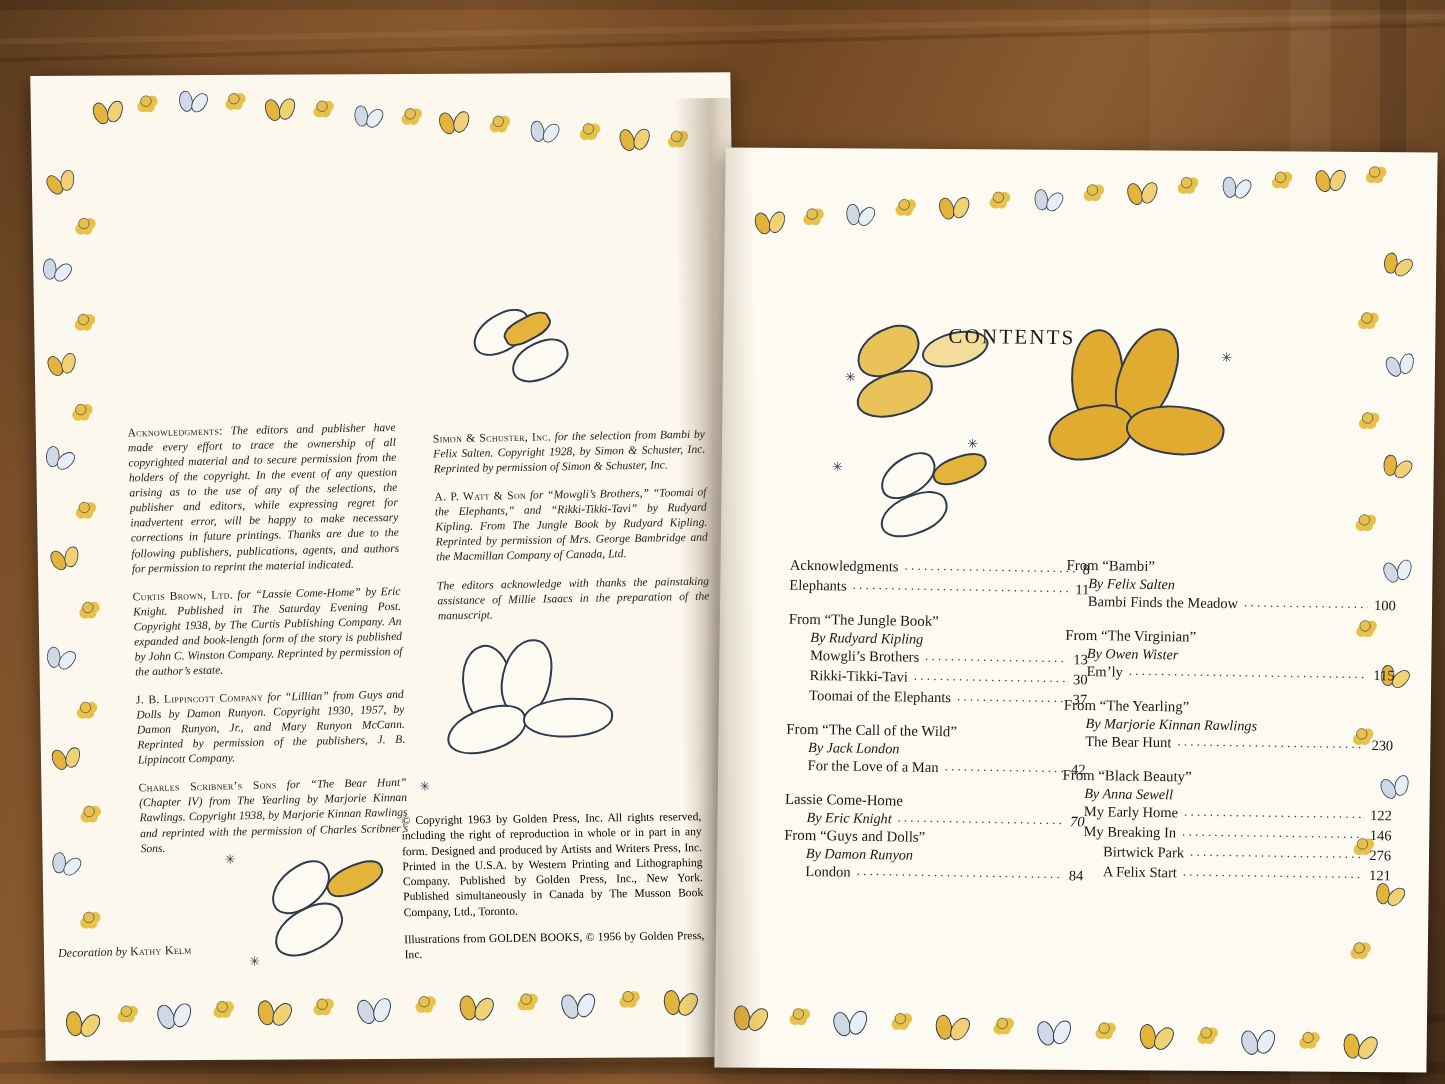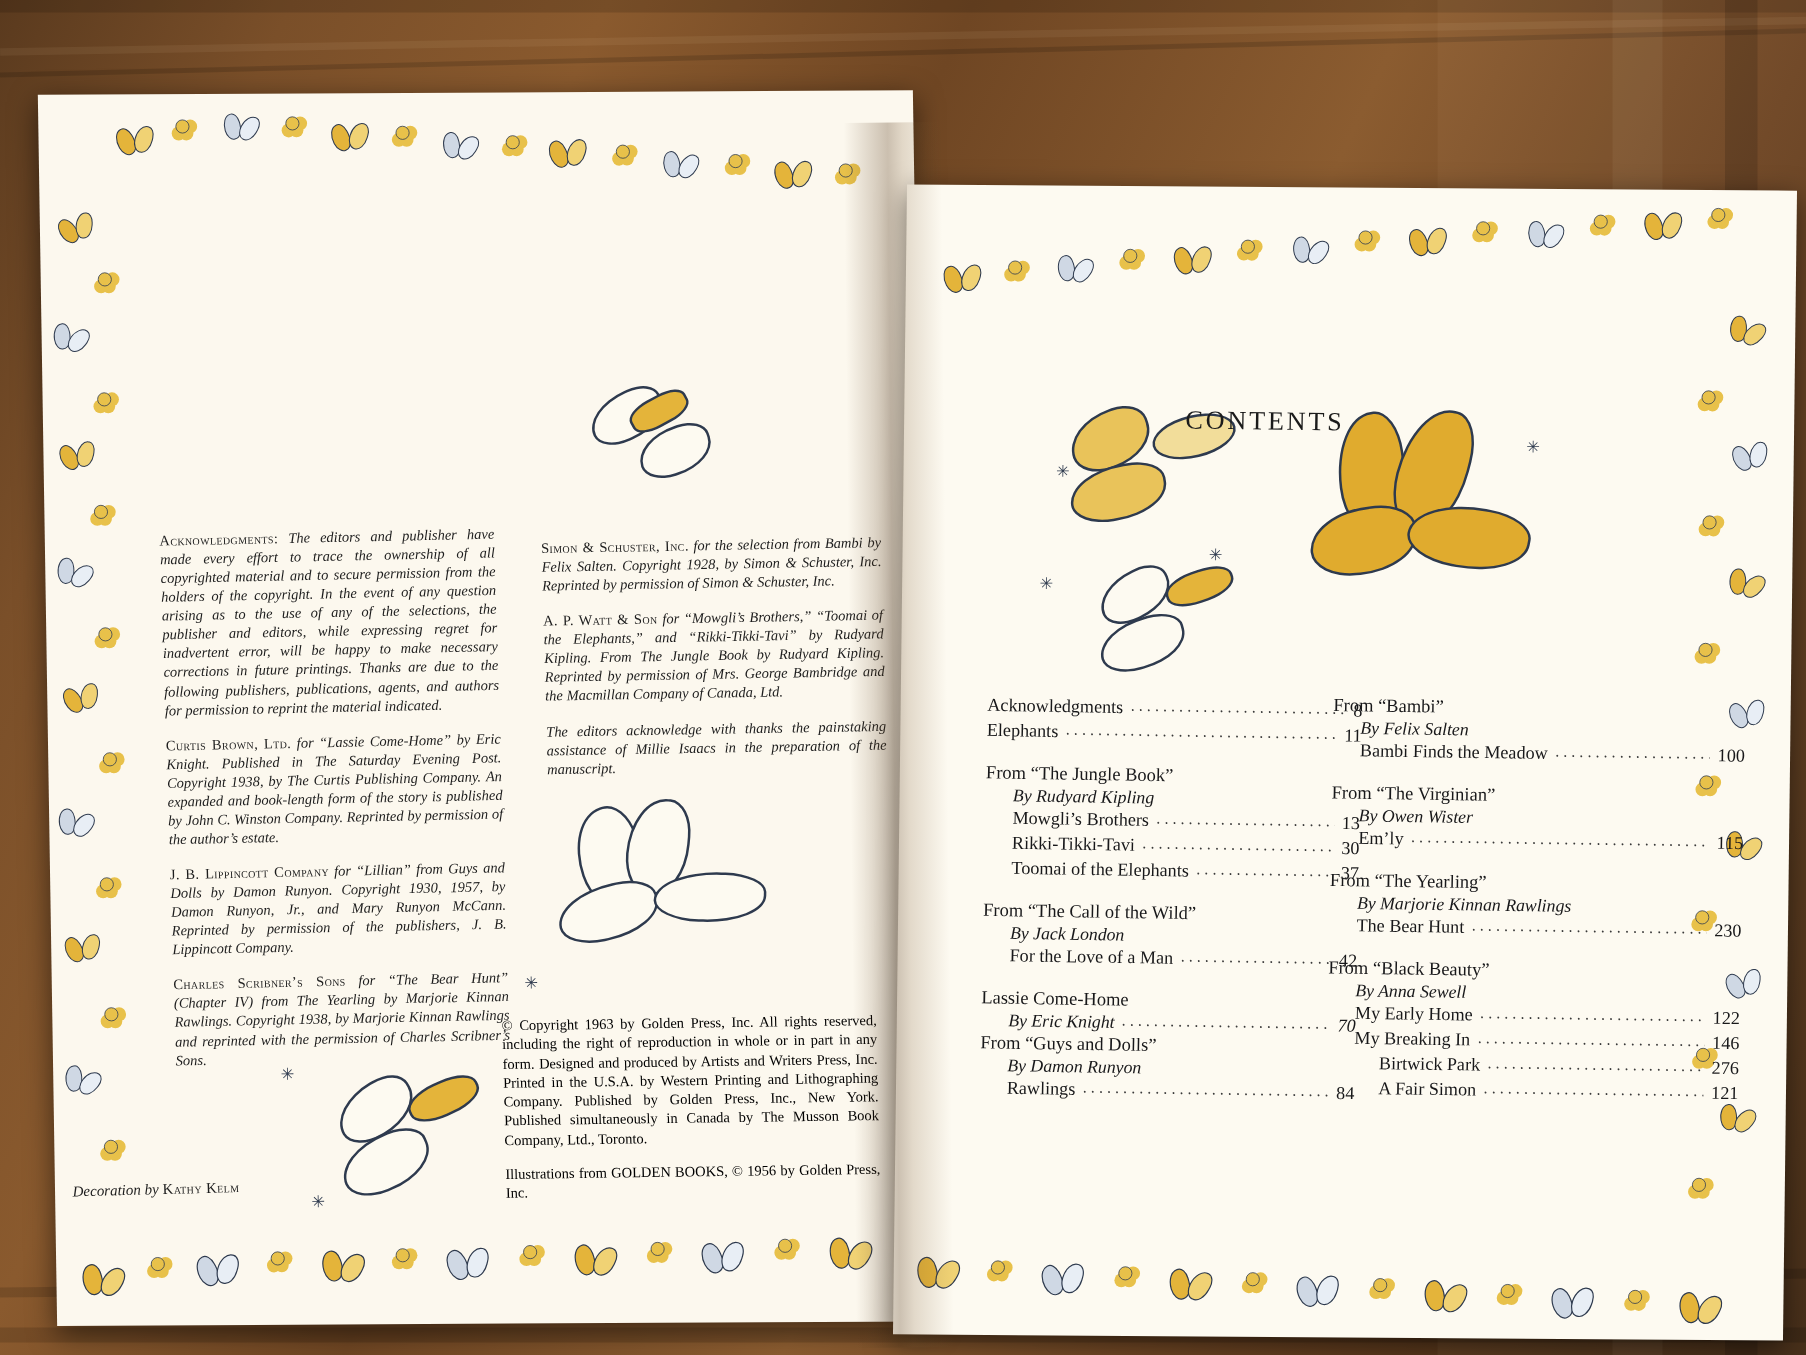--- a/index.html
+++ b/index.html
@@ -487,21 +487,21 @@
             <div class="spacer"></div>
             <div class="src">Lassie Come-Home</div>
             <div class="toc-line author">
               <span class="lbl">By Eric Knight</span>
               <span class="dots">........................................</span>
               <span class="pg">70</span>
             </div>
             <div class="src">From “Guys and Dolls”</div>
             <div class="author">By Damon Runyon</div>
             <div class="toc-line toc-entry work">
-              <span class="lbl">Rawlings</span>
+              <span class="lbl">London</span>
               <span class="dots">........................................</span>
               <span class="pg">84</span>
             </div>
           </div>
         <div class="toc toc-col-right">
             <div class="src">From “Bambi”</div>
             <div class="author">By Felix Salten</div>
             <div class="toc-line toc-entry work">
               <span class="lbl">Bambi Finds the Meadow</span>
               <span class="dots">........................................</span>
@@ -535,21 +535,21 @@
               <span class="lbl">My Breaking In</span>
               <span class="dots">........................................</span>
               <span class="pg">146</span>
             </div>
             <div class="toc-line toc-entry work2">
               <span class="lbl">Birtwick Park</span>
               <span class="dots">........................................</span>
               <span class="pg">276</span>
             </div>
             <div class="toc-line toc-entry work2">
-              <span class="lbl">A Fair Simon</span>
+              <span class="lbl">A Felix Start</span>
               <span class="dots">........................................</span>
               <span class="pg">121</span>
             </div>
           </div>
       </div>
     </div>
 
     <div class="gutter-shadow"></div>
   </div>
 </div>

